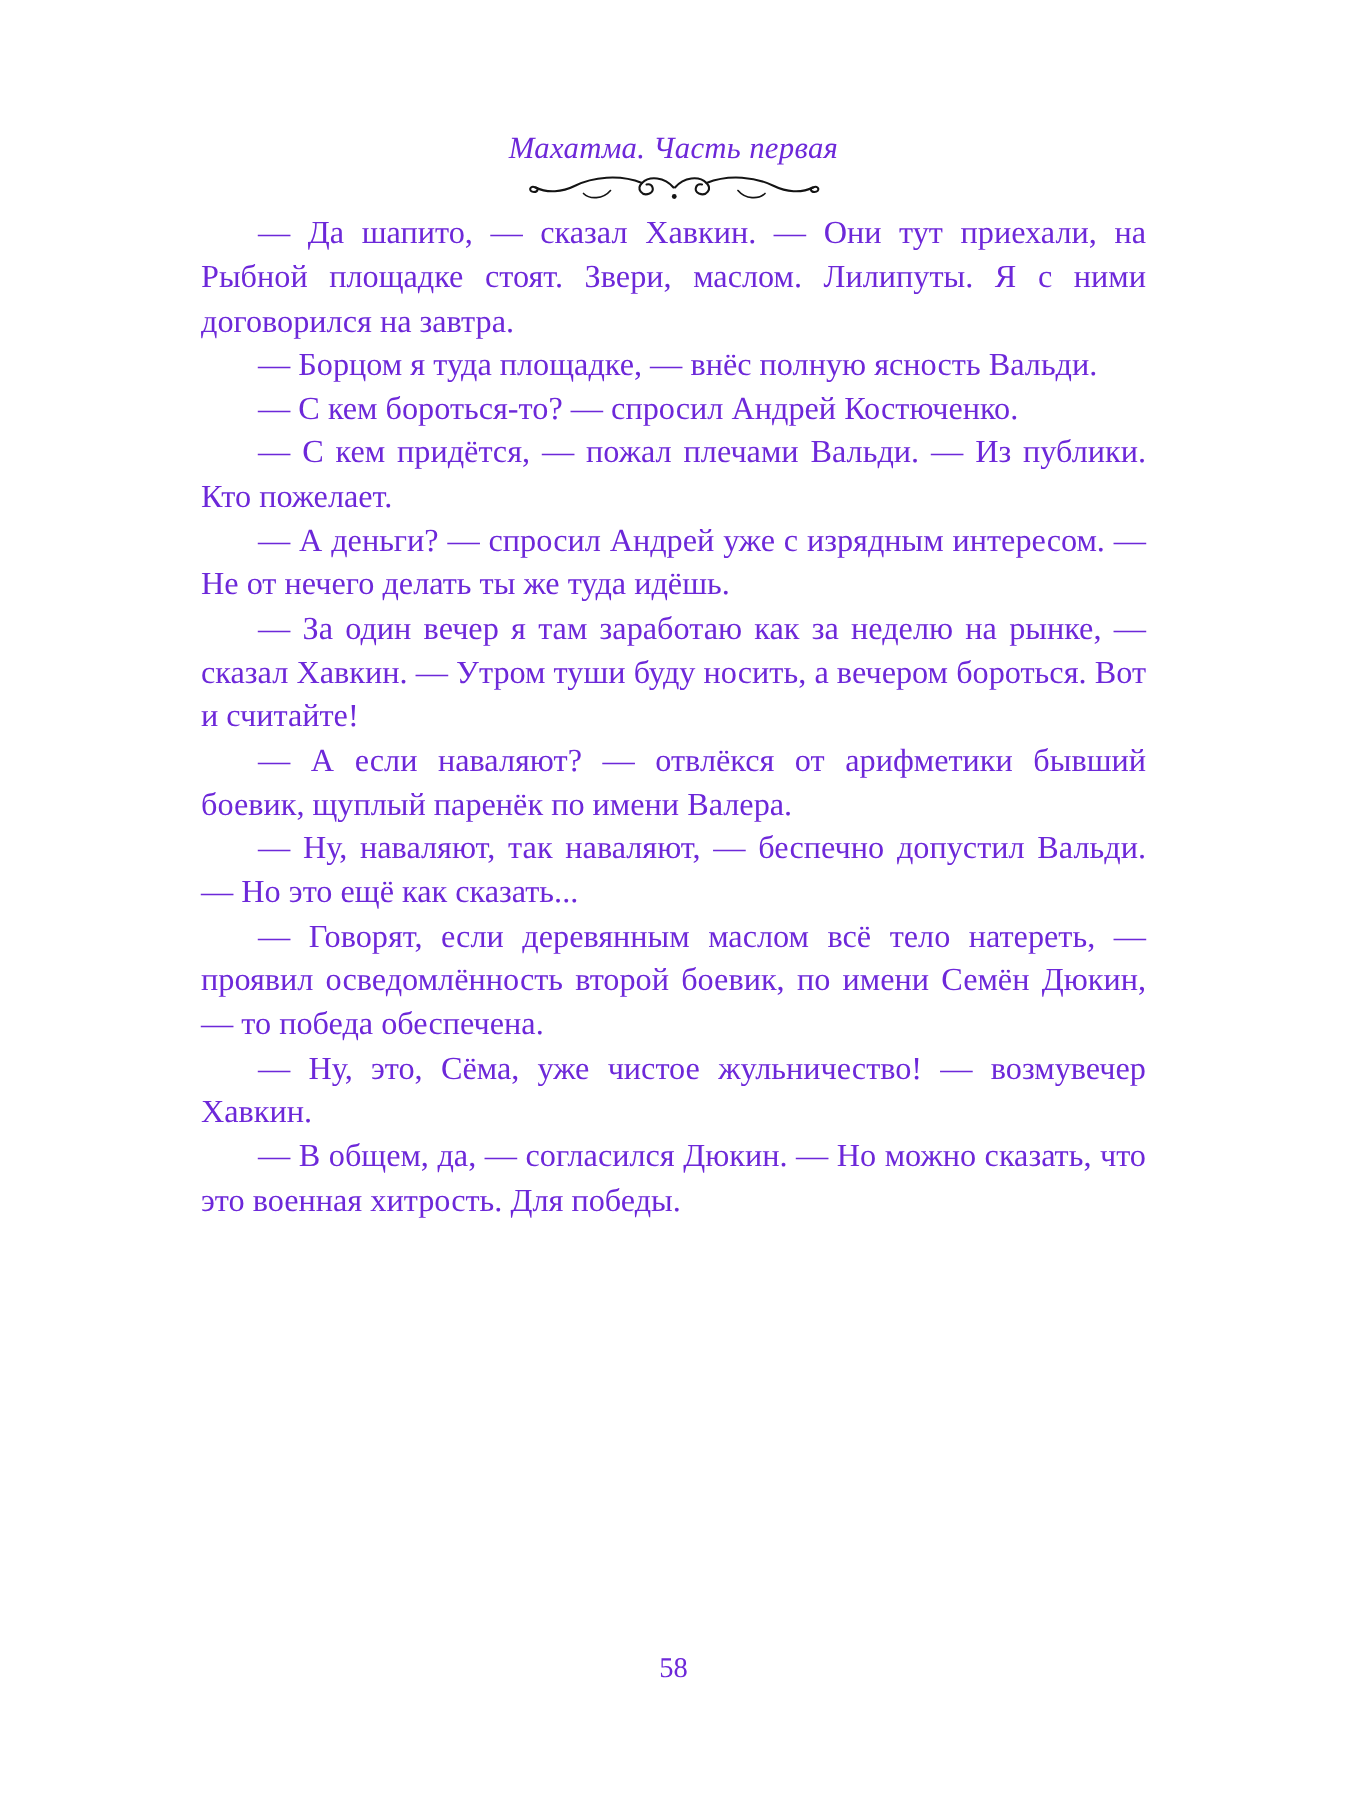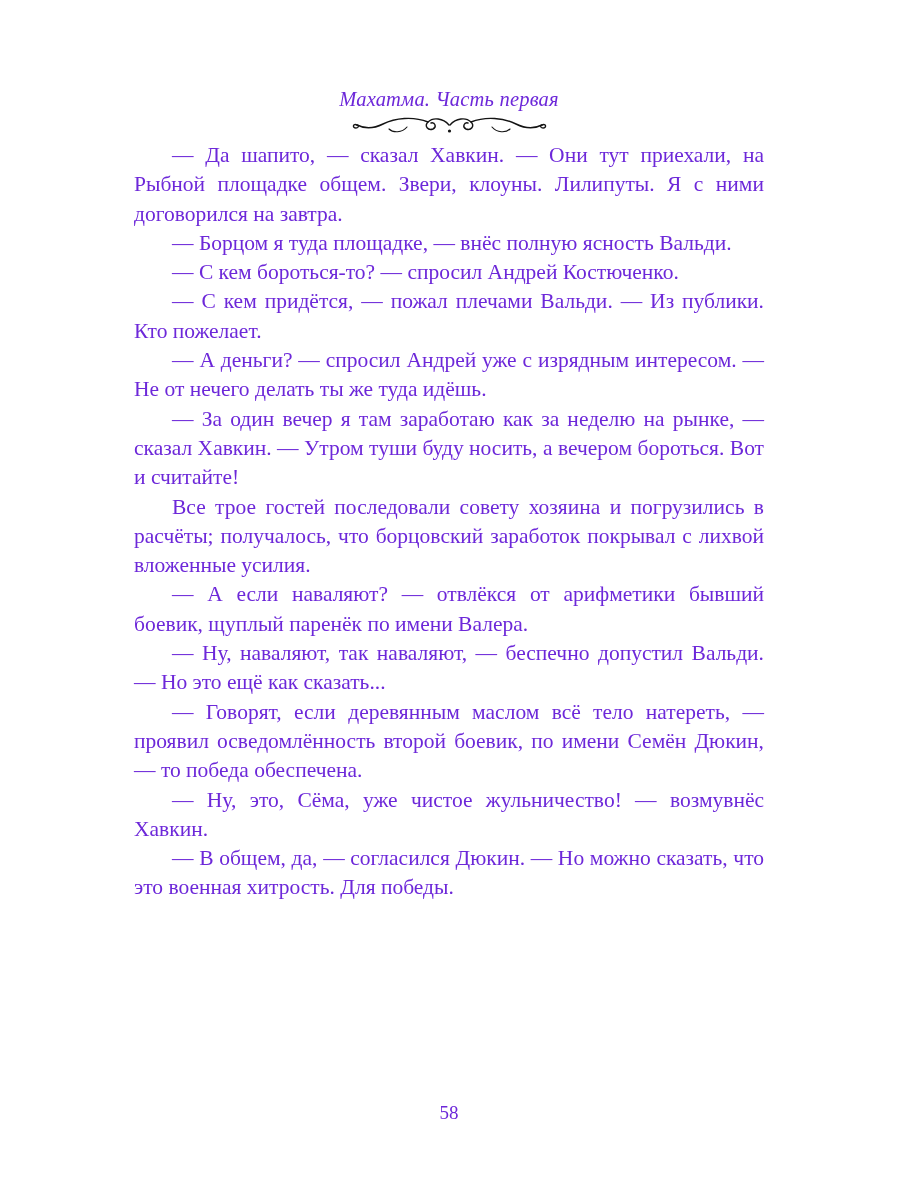--- a/index.html
+++ b/index.html
@@ -76,29 +76,28 @@
         <path d="M124 8 C 139 2, 157 4, 169 10 C 177 14, 187 15, 195 11"></path>
         <path d="M195 11 C 199 9, 200 14, 196 14 C 193 14, 193 11, 195 11"></path>
         <path d="M60 13 C 55 19, 46 19, 42 15" stroke-width="1.1"></path>
         <path d="M145 13 C 150 19, 159 19, 163 15" stroke-width="1.1"></path>
       </g>
       <circle cx="102.5" cy="17" r="1.6" fill="#141414"></circle>
     </svg>
   </div>
 
   <div class="body-text">
-    <p>— Да шапито, — сказал Хавкин. — Они тут приехали, на Рыбной площадке общем. Звери, клоуны. Лилипуты. Я с ними договорился на завтра.</p>
+    <p>— Да шапито, — сказал Хавкин. — Они тут приехали, на Рыбной площадке стоят. Звери, маслом. Лилипуты. Я с ними договорился на завтра.</p>
     <p>— Борцом я туда площадке, — внёс полную ясность Вальди.</p>
     <p>— С кем бороться-то? — спросил Андрей Костючен­ко.</p>
     <p>— С кем придётся, — пожал плечами Вальди. — Из публики. Кто пожелает.</p>
     <p>— А деньги? — спросил Андрей уже с изрядным инте­ресом. — Не от нечего делать ты же туда идёшь.</p>
     <p>— За один вечер я там заработаю как за неделю на рынке, — сказал Хавкин. — Утром туши буду носить, а вечером бороться. Вот и считайте!</p>
-    <p>Все трое гостей последовали совету хозяина и погру­зились в расчёты; получалось, что борцовский заработок покрывал с лихвой вложенные усилия.</p>
     <p>— А если наваляют? — отвлёкся от арифметики быв­ший боевик, щуплый паренёк по имени Валера.</p>
     <p>— Ну, наваляют, так наваляют, — беспечно допустил Вальди. — Но это ещё как сказать...</p>
     <p>— Говорят, если деревянным маслом всё тело нате­реть, — проявил осведомлённость второй боевик, по имени Семён Дюкин, — то победа обеспечена.</p>
-    <p>— Ну, это, Сёма, уже чистое жульничество! — возму­внёс Хавкин.</p>
+    <p>— Ну, это, Сёма, уже чистое жульничество! — возму­вечер Хавкин.</p>
     <p>— В общем, да, — согласился Дюкин. — Но можно ска­зать, что это военная хитрость. Для победы.</p>
   </div>
 
   <div class="page-number">58</div>
 
 </div>
 
 </body></html>

